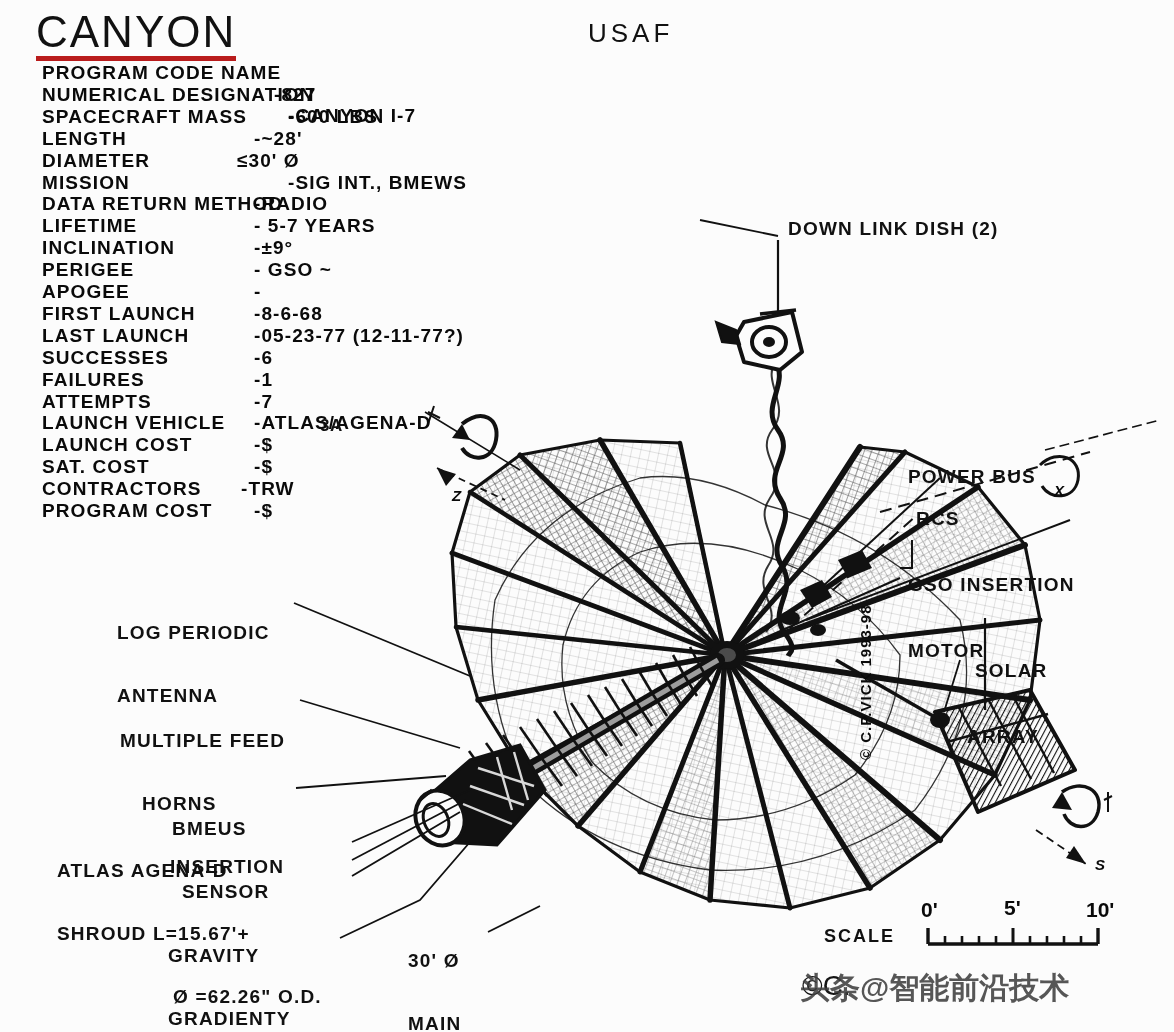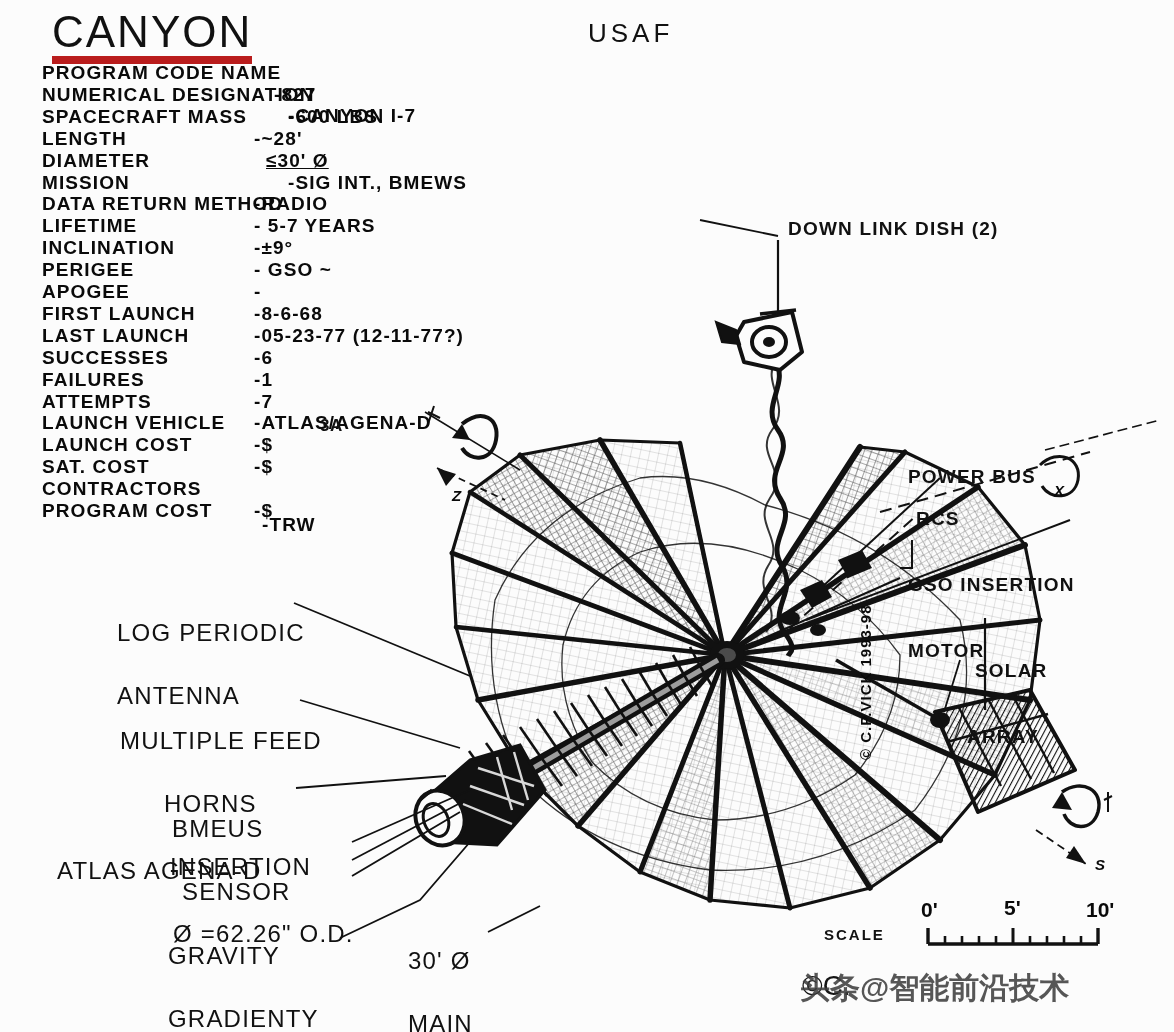--- a/index.html
+++ b/index.html
@@ -4,32 +4,32 @@
 <style>
   html,body{margin:0;padding:0;background:#fff;}
   body{width:1174px;height:1032px;overflow:hidden;
        font-family:"Liberation Sans", sans-serif;color:#0a0a0a;}
   #sheet{position:relative;width:1174px;height:1032px;background:#fcfcfc;}
   svg#art{position:absolute;left:0;top:0;width:1174px;height:1032px;}
 
   .txt{position:absolute;white-space:pre;font-family:"Liberation Sans", sans-serif;
        color:#111;letter-spacing:.6px;font-weight:600;}
 
-  #title{left:52px;top:8px;font-size:44px;letter-spacing:2px;font-weight:400;
-         border-bottom:8px solid #b91c1c;padding-bottom:0px;line-height:48px;}
+  #title{left:36px;top:8px;font-size:44px;letter-spacing:2px;font-weight:400;
+         border-bottom:5px solid #b91c1c;padding-bottom:0px;line-height:48px;}
   #usaf{left:588px;top:18px;font-size:26px;letter-spacing:4px;font-weight:400;}
 
   .spec-row{position:absolute;font-size:19px;letter-spacing:1.1px;font-weight:600;}
   .spec-label{position:absolute;left:0;top:0;white-space:pre;}
   .spec-value{position:absolute;white-space:pre;}
 
-  .callout{font-size:24px;letter-spacing:1.2px;line-height:21px;font-weight:400;}
+  .callout{font-size:19px;letter-spacing:1.2px;line-height:21px;font-weight:700;}
   .callout-r{font-size:19px;letter-spacing:1.2px;line-height:22px;font-weight:600;}
 
-  #scale-label{left:824px;top:926px;font-size:15px;letter-spacing:2px;font-weight:600;}
+  #scale-label{left:824px;top:926px;font-size:18px;letter-spacing:2px;font-weight:600;}
   .scale-num{position:absolute;font-size:21px;font-weight:600;}
 
   #sig{position:absolute;left:857px;top:760px;font-size:15px;font-weight:700;
        letter-spacing:1px;transform:rotate(-90deg);transform-origin:left top;
        white-space:pre;}
 
   #watermark{position:absolute;left:800px;top:968px;font-size:30px;font-weight:700;
              letter-spacing:0px;color:#404040;opacity:.88;white-space:pre;}
   #copyr{position:absolute;left:802px;top:970px;font-size:28px;font-weight:400;
          color:#151515;white-space:pre;}
@@ -276,21 +276,21 @@
       <div class="spec-row" style="left: 42px; top: 105.8px;">
         <span class="spec-label">SPACECRAFT MASS</span>
         <span class="spec-value" style="left: 246px;">-600 LBS.</span>
       </div>
       <div class="spec-row" style="left: 42px; top: 127.7px;">
         <span class="spec-label">LENGTH</span>
         <span class="spec-value" style="left: 212px;">-~28'</span>
       </div>
       <div class="spec-row" style="left: 42px; top: 149.6px;">
         <span class="spec-label">DIAMETER</span>
-        <span class="spec-value" style="left: 224px; text-decoration: underline;">≤30' Ø</span>
+        <span class="spec-value" style="left: 195px;">≤30' Ø</span>
       </div>
       <div class="spec-row" style="left: 42px; top: 171.5px;">
         <span class="spec-label">MISSION</span>
         <span class="spec-value" style="left: 246px;">-SIG INT., BMEWS</span>
       </div>
       <div class="spec-row" style="left: 42px; top: 193.4px;">
         <span class="spec-label">DATA RETURN METHOD</span>
         <span class="spec-value" style="left: 212px;">-RADIO</span>
       </div>
       <div class="spec-row" style="left: 42px; top: 215.3px;">
@@ -336,46 +336,47 @@
       <div class="spec-row" style="left: 42px; top: 434.3px;">
         <span class="spec-label">LAUNCH COST</span>
         <span class="spec-value" style="left: 212px;">-$</span>
       </div>
       <div class="spec-row" style="left: 42px; top: 456.2px;">
         <span class="spec-label">SAT. COST</span>
         <span class="spec-value" style="left: 212px;">-$</span>
       </div>
       <div class="spec-row" style="left: 42px; top: 478.1px;">
         <span class="spec-label">CONTRACTORS</span>
-        <span class="spec-value" style="left: 220px; margin-top: 36px;">-TRW</span>
+        <span class="spec-value" style="left: 199px;">-TRW</span>
       </div>
       <div class="spec-row" style="left: 42px; top: 500px;">
         <span class="spec-label">PROGRAM COST</span>
         <span class="spec-value" style="left: 212px;">-$</span>
       </div>
     </div>
 
   <div class="txt callout" style="left:117px;top:580px;">
     <div>LOG PERIODIC</div>
     <div>ANTENNA</div>
   </div>
 
   <div class="txt callout" style="left:120px;top:688px;">
     <div>MULTIPLE FEED</div>
-    <div style="margin-left:44px">HORNS</div>
+    <div style="margin-left:22px">HORNS</div>
     <div style="margin-left:50px">INSERTION</div>
   </div>
 
   <div class="txt callout" style="left:172px;top:776px;">
     <div>BMEUS</div>
     <div style="margin-left:10px">SENSOR</div>
   </div>
 
   <div class="txt callout" style="left:57px;top:818px;">
     <div>ATLAS AGENA-D</div>
+    <div>SHROUD L=15.67'+</div>
     <div style="margin-left:116px">Ø =62.26" O.D.</div>
     
   </div>
 
   <div class="txt callout" style="left:168px;top:903px;">
     <div>GRAVITY</div>
     <div>GRADIENTY</div>
     
   </div>
 

